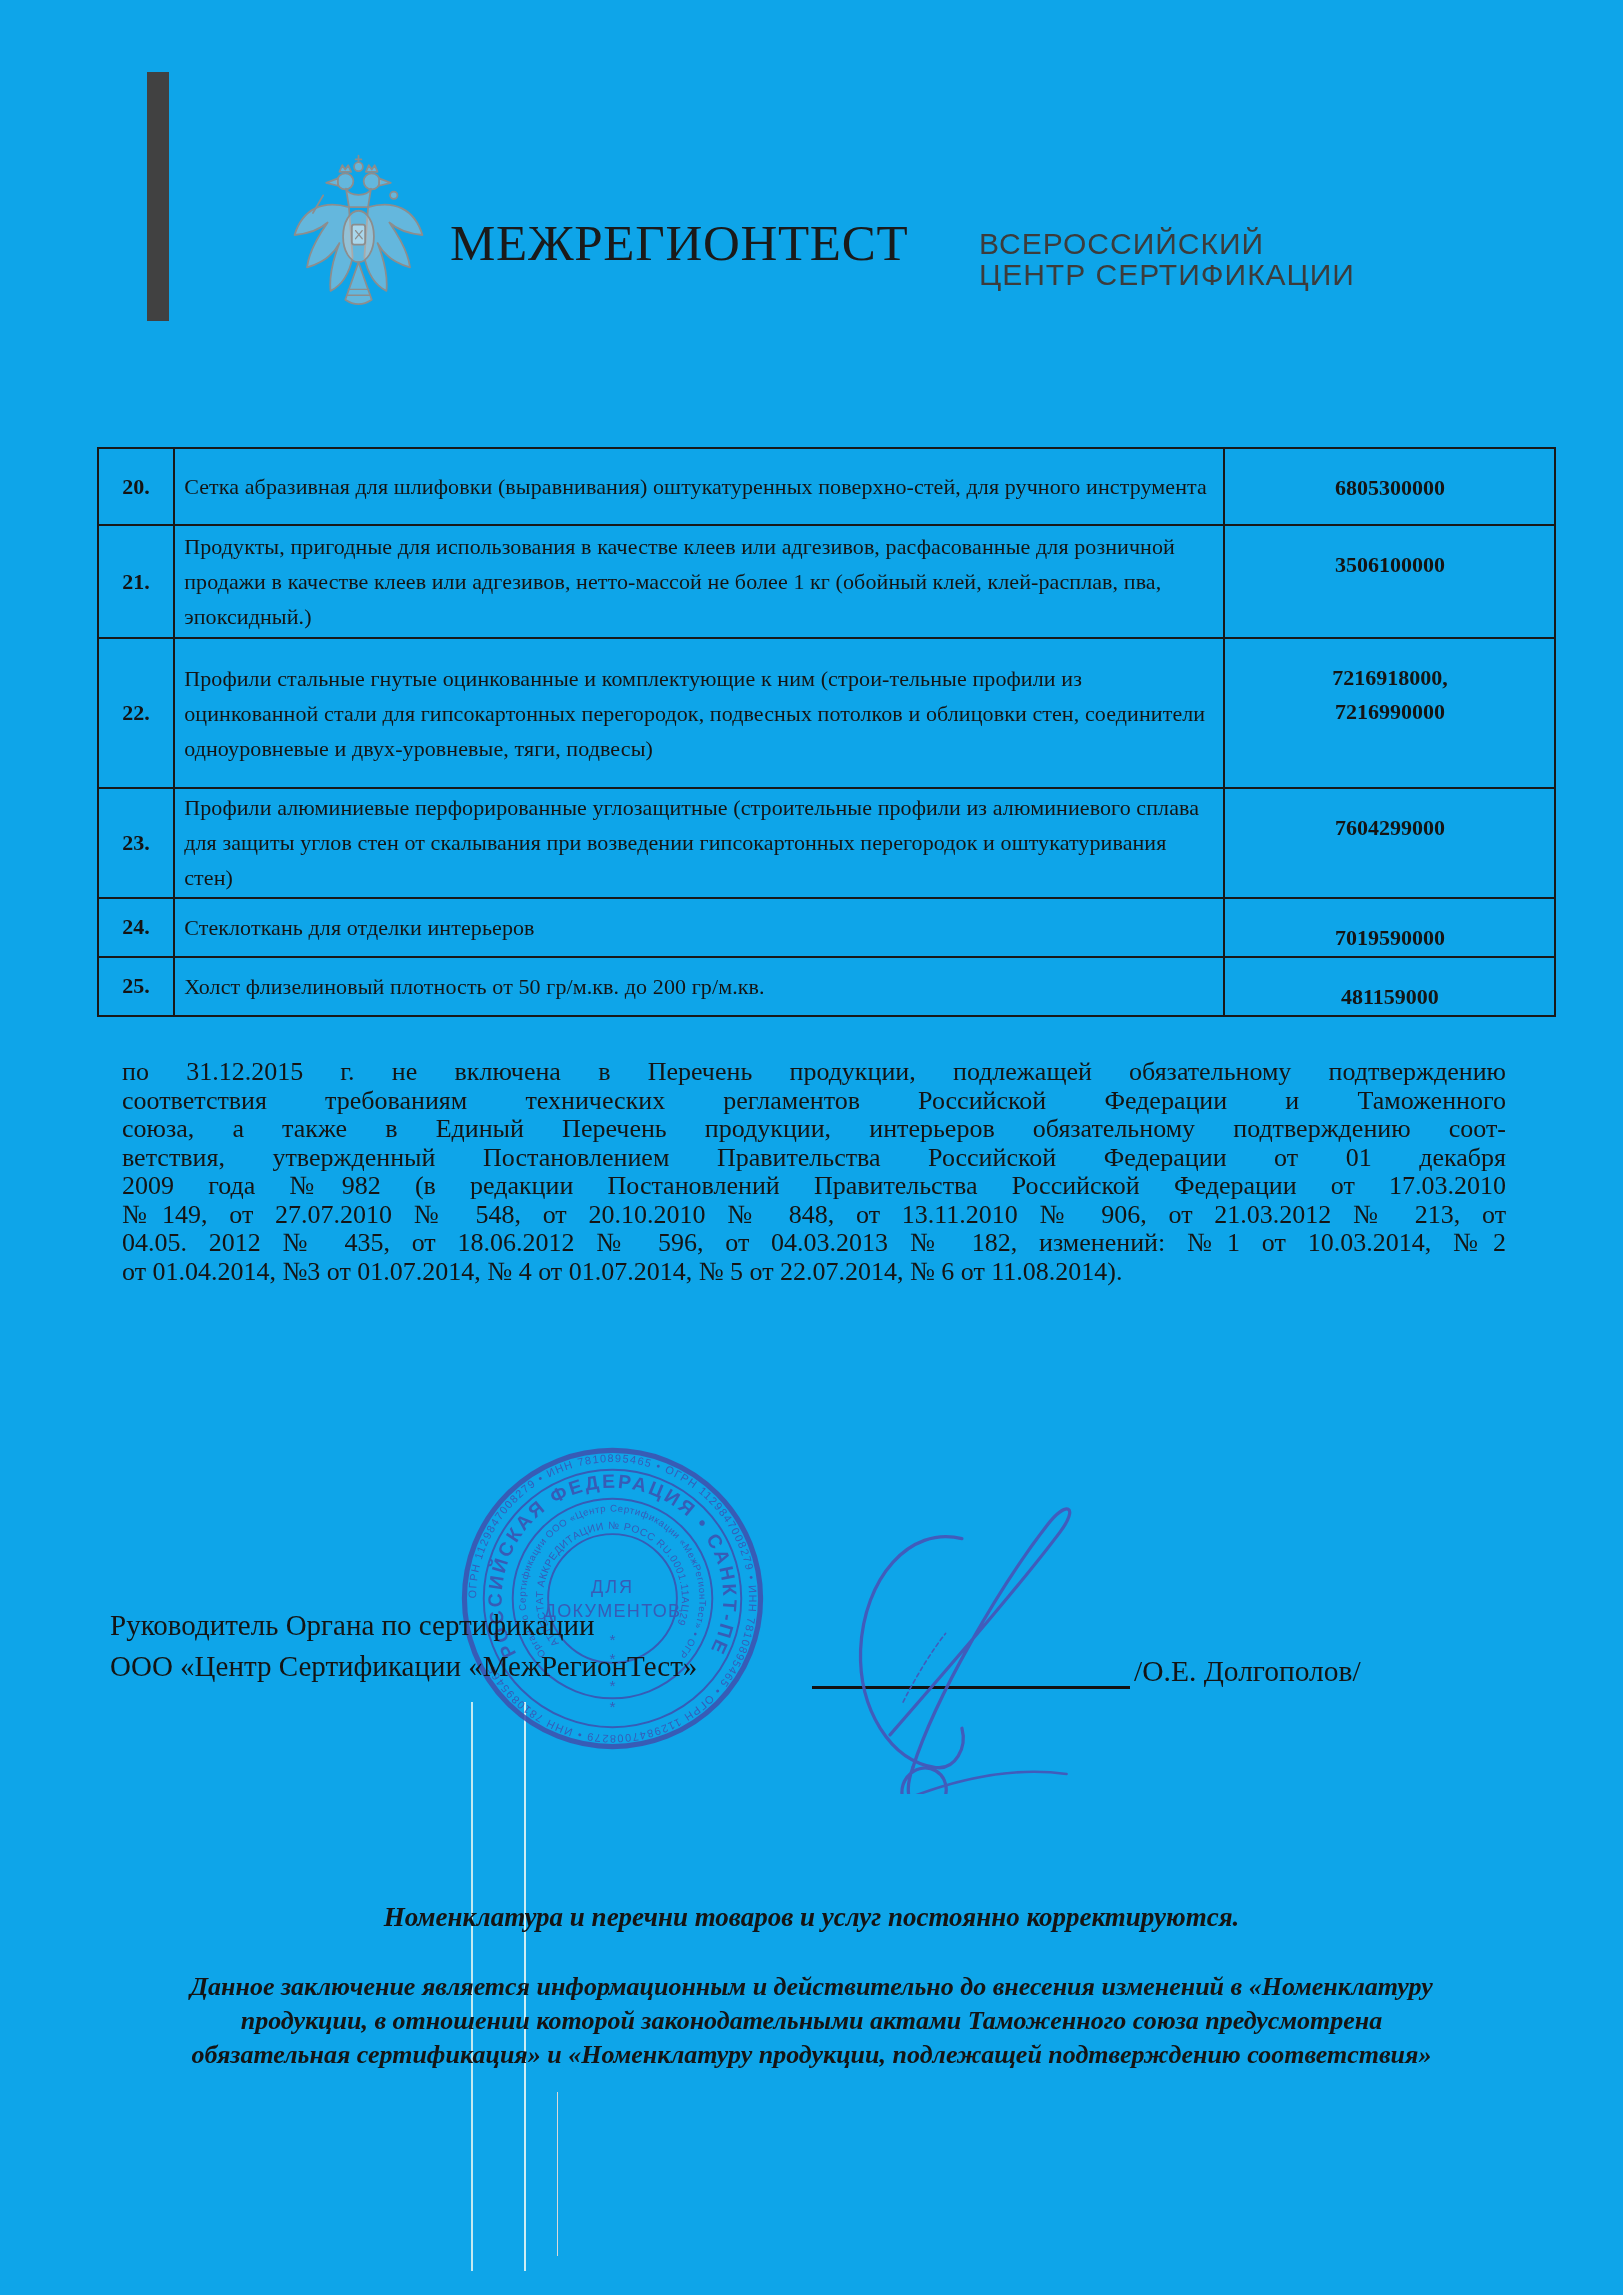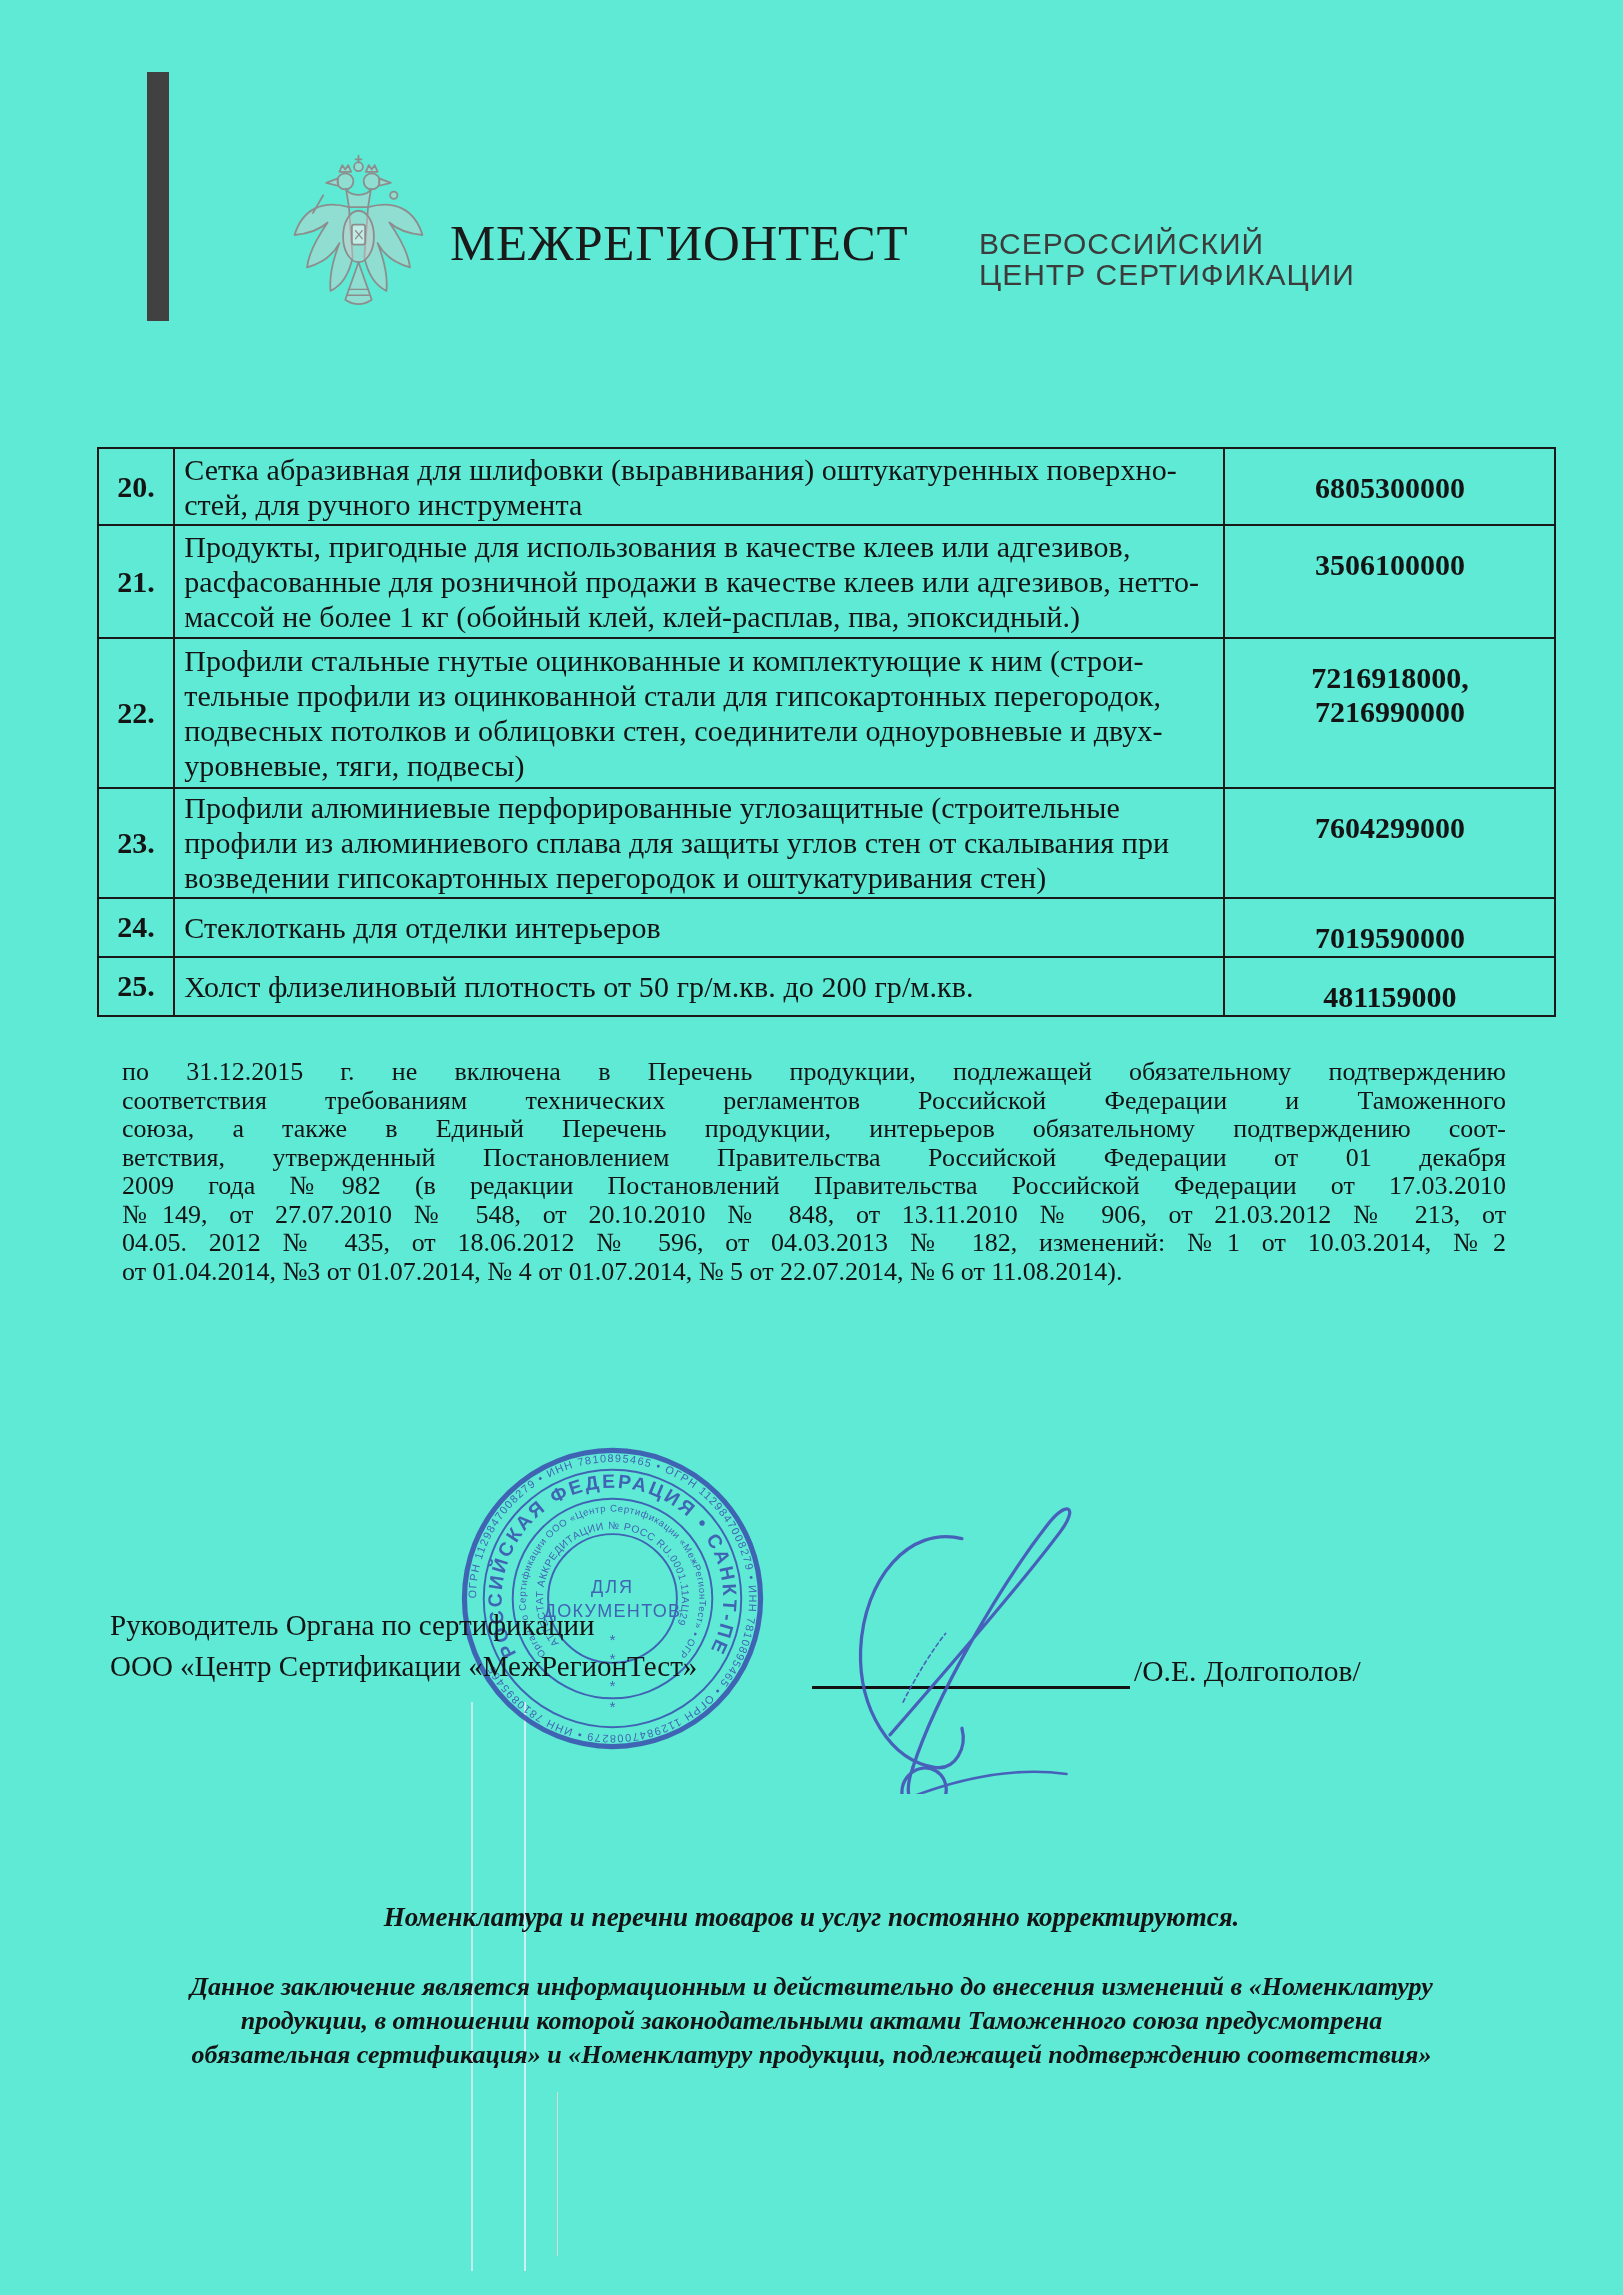--- a/index.html
+++ b/index.html
@@ -1,17 +1,17 @@
 <!DOCTYPE html>
 <html style="font-size:10.5px"><head>
 <meta charset="utf-8">
 <style>
   html,body { margin:0; padding:0; background:#888; }
   .page {
-    position:relative; width:1623px; height:2295px; background:#5eead4;
+    position:relative; width:1623px; height:2295px; background:#0ea5e9;
     font-family:"Liberation Serif", serif; color:#141414; overflow:hidden;
   }
   
   .scan-bar { position:absolute; left:147px; top:72px; width:22px; height:249px; background:#414141; }
   .scan-line { position:absolute; width:2px; }
   .scan-line.cyan-a { left:471px; top:1702px; height:569px; background:#c3e9f0; }
   .scan-line.cyan-b { left:524px; top:1702px; height:569px; background:#cdeef4; }
   .scan-line.gray-c { left:557px; top:2092px; height:164px; background:#d9d9d9; width:1.3px; }
 
   
@@ -21,21 +21,21 @@
     letter-spacing:0.7px; color:#1a1a1a; white-space:nowrap;
   }
   .subtitle {
     position:absolute; left:979px; top:228px; font-family:"Liberation Sans", sans-serif;
     font-size:30px; line-height:31px; letter-spacing:1px; color:#3c3c3c; white-space:nowrap;
   }
 
   
   table.doc-table {
     position:absolute; left:97px; top:447px; width:1430px;
-    border-collapse:collapse; table-layout:fixed; font-size:30px;
+    border-collapse:collapse; table-layout:fixed; font-size:22px;
   }
   table.doc-table td { border:2px solid #181818; overflow:hidden; }
   td.col-num  { width:72px; text-align:center; font-weight:bold; vertical-align:middle; }
   td.col-desc { width:1030px; padding:1.3px 9.2px; line-height:35px; vertical-align:middle; letter-spacing:0.1px; }
   td.col-code { width:327px; text-align:center; font-weight:bold; vertical-align:top;
                 padding-top:22px; line-height:34px; white-space:pre-line; }
 
   
   .main-para { position:absolute; left:122px; top:1058px; width:1384px; font-size:26px; line-height:28.5px; }
   .para-line { text-align:justify; text-align-last:justify; }

